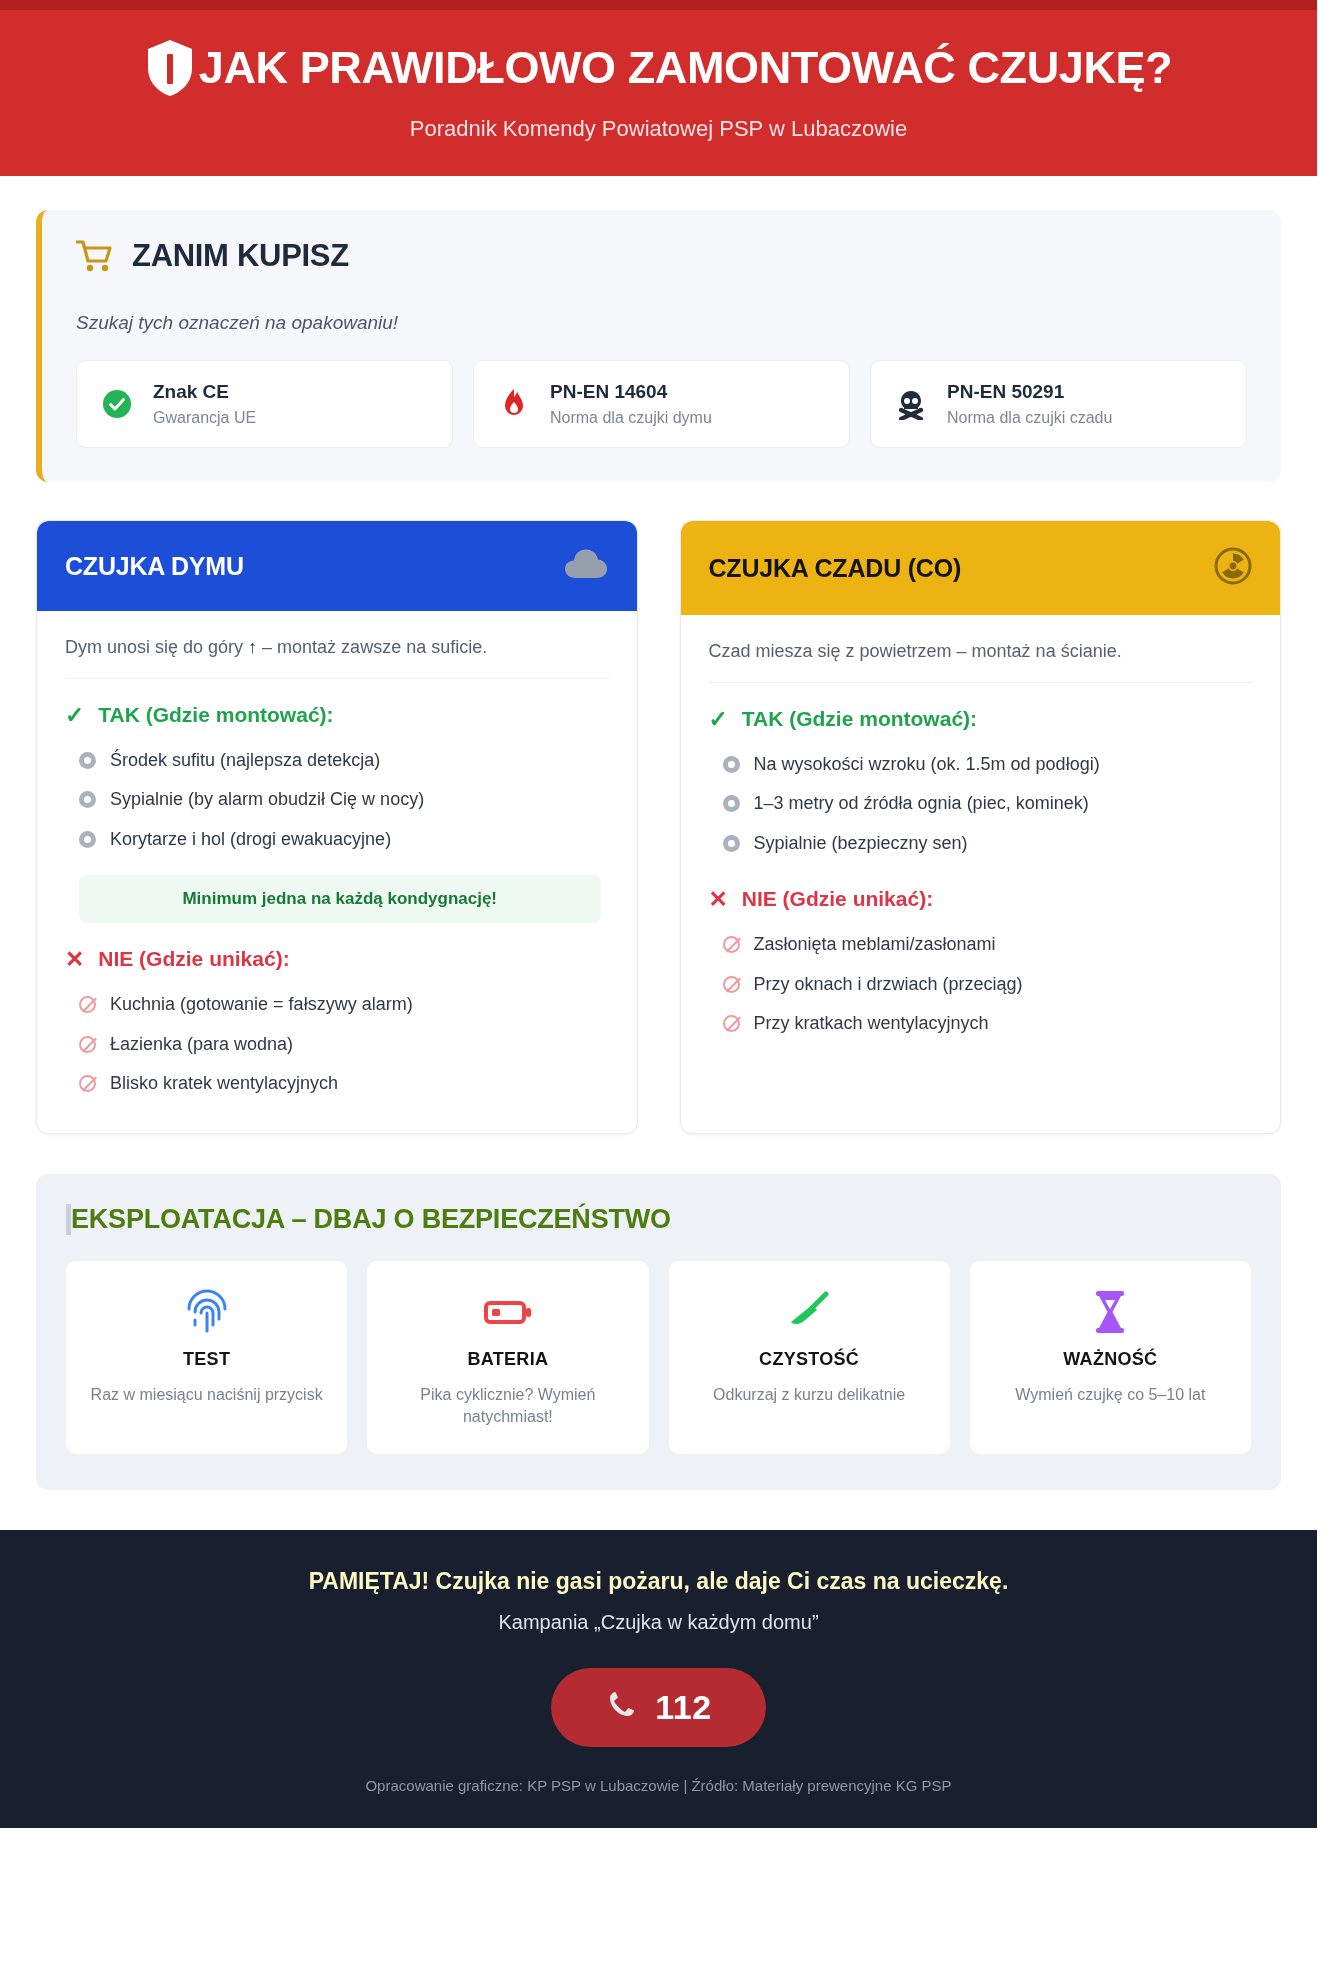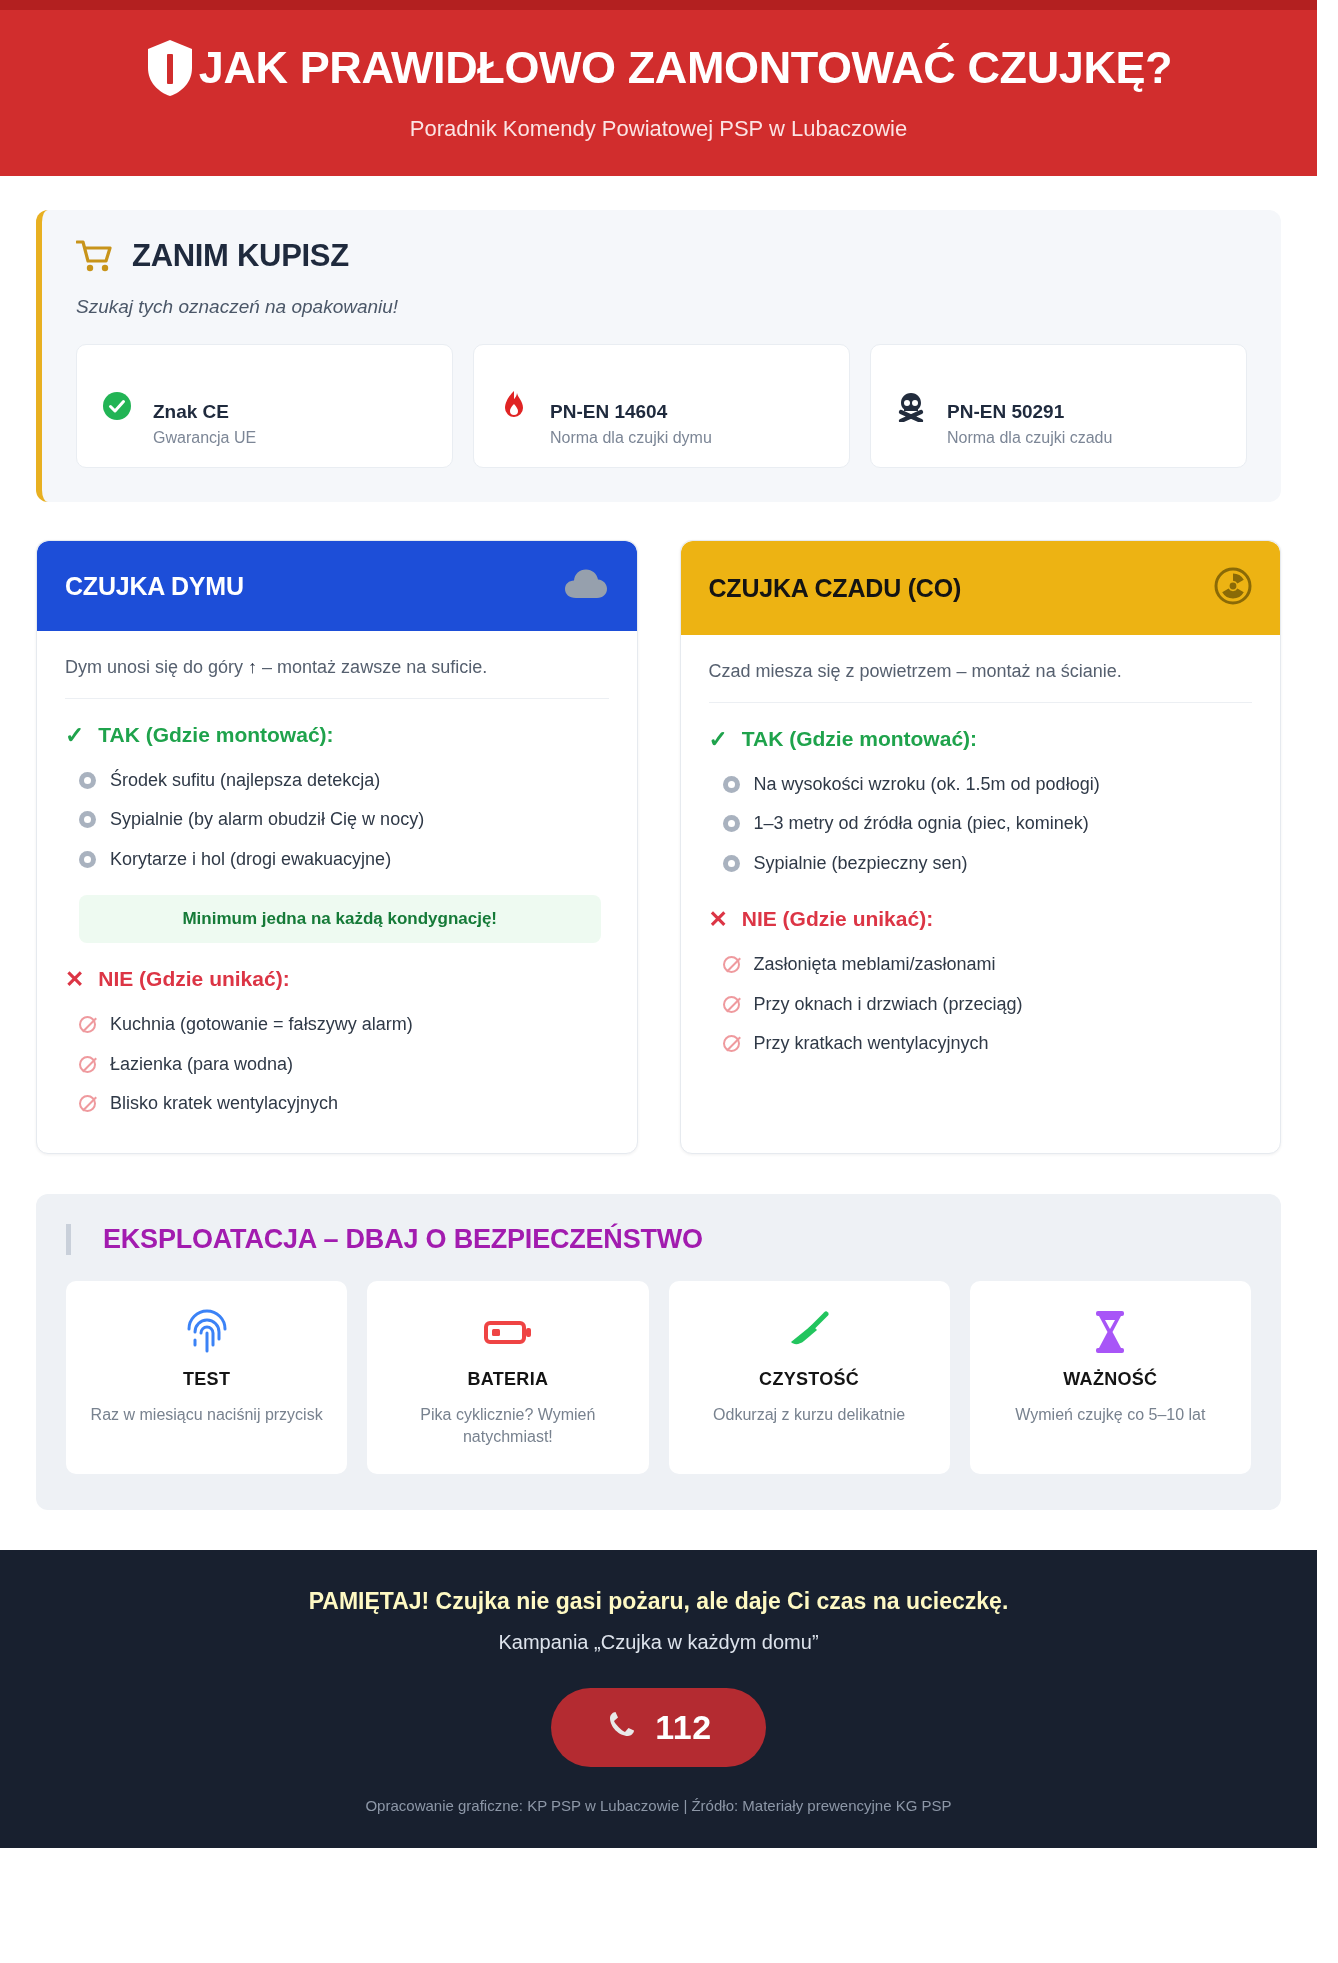--- a/index.html
+++ b/index.html
@@ -40,34 +40,34 @@
     background:#f5f7fa;
     border-left:6px solid #e8b021;
     border-radius:12px;
     padding:28px 34px 34px;
     margin-bottom:38px;
   }
   .buy-head{display:flex;align-items:center;gap:18px;}
   .cart-icon{flex:0 0 auto;}
   .buy-title{font-size:31px;font-weight:bold;color:#1f2a3d;letter-spacing:-0.3px;}
   .buy-note{
-    margin-top:22px;font-size:19px;font-style:italic;color:#4b5768;
+    margin-top:38px;font-size:19px;font-style:italic;color:#4b5768;
   }
   .badge-row{display:flex;gap:20px;margin-top:26px;}
   .badge{
     flex:1 1 0;
     background:#ffffff;
     border:1px solid #e9edf2;
     border-radius:10px;
     padding:20px 22px;
     display:flex;align-items:center;gap:18px;
     min-height:88px;
   }
   .badge-ic{flex:0 0 auto;width:36px;height:36px;display:flex;align-items:center;justify-content:center;}
-  .badge-txt{display:flex;flex-direction:column;gap:6px;margin-top:36px;}
+  .badge-txt{display:flex;flex-direction:column;gap:6px;}
   .badge-name{font-size:19px;font-weight:bold;color:#1f2a3d;}
   .badge-desc{font-size:16px;color:#7c8696;}
 
   
   .panels{display:flex;gap:42px;margin-bottom:40px;}
   .panel{
     flex:1 1 0;
     background:#ffffff;
     border:1px solid #e6eaef;
     border-radius:12px;
@@ -130,23 +130,23 @@
   }
 
   
   .maint{
     background:#eef1f5;
     border-radius:12px;
     padding:30px 30px 36px;
     margin-bottom:40px;
   }
   .maint-title{
-    font-size:27px;font-weight:bold;color:#a21caf;
+    font-size:27px;font-weight:bold;color:#4d7c0f;
     border-left:5px solid #c9d0da;
-    padding-left:32px;margin-bottom:26px;letter-spacing:-0.2px;
+    padding-left:0;margin-bottom:26px;letter-spacing:-0.2px;
   }
   .maint-row{display:flex;gap:20px;}
   .maint-card{
     flex:1 1 0;background:#ffffff;border-radius:10px;
     padding:28px 18px 26px;text-align:center;
     display:flex;flex-direction:column;align-items:center;gap:14px;
     min-height:150px;
   }
   .maint-ic{height:46px;display:flex;align-items:center;justify-content:center;}
   .maint-name{font-size:18px;font-weight:bold;color:#141414;letter-spacing:.3px;}

